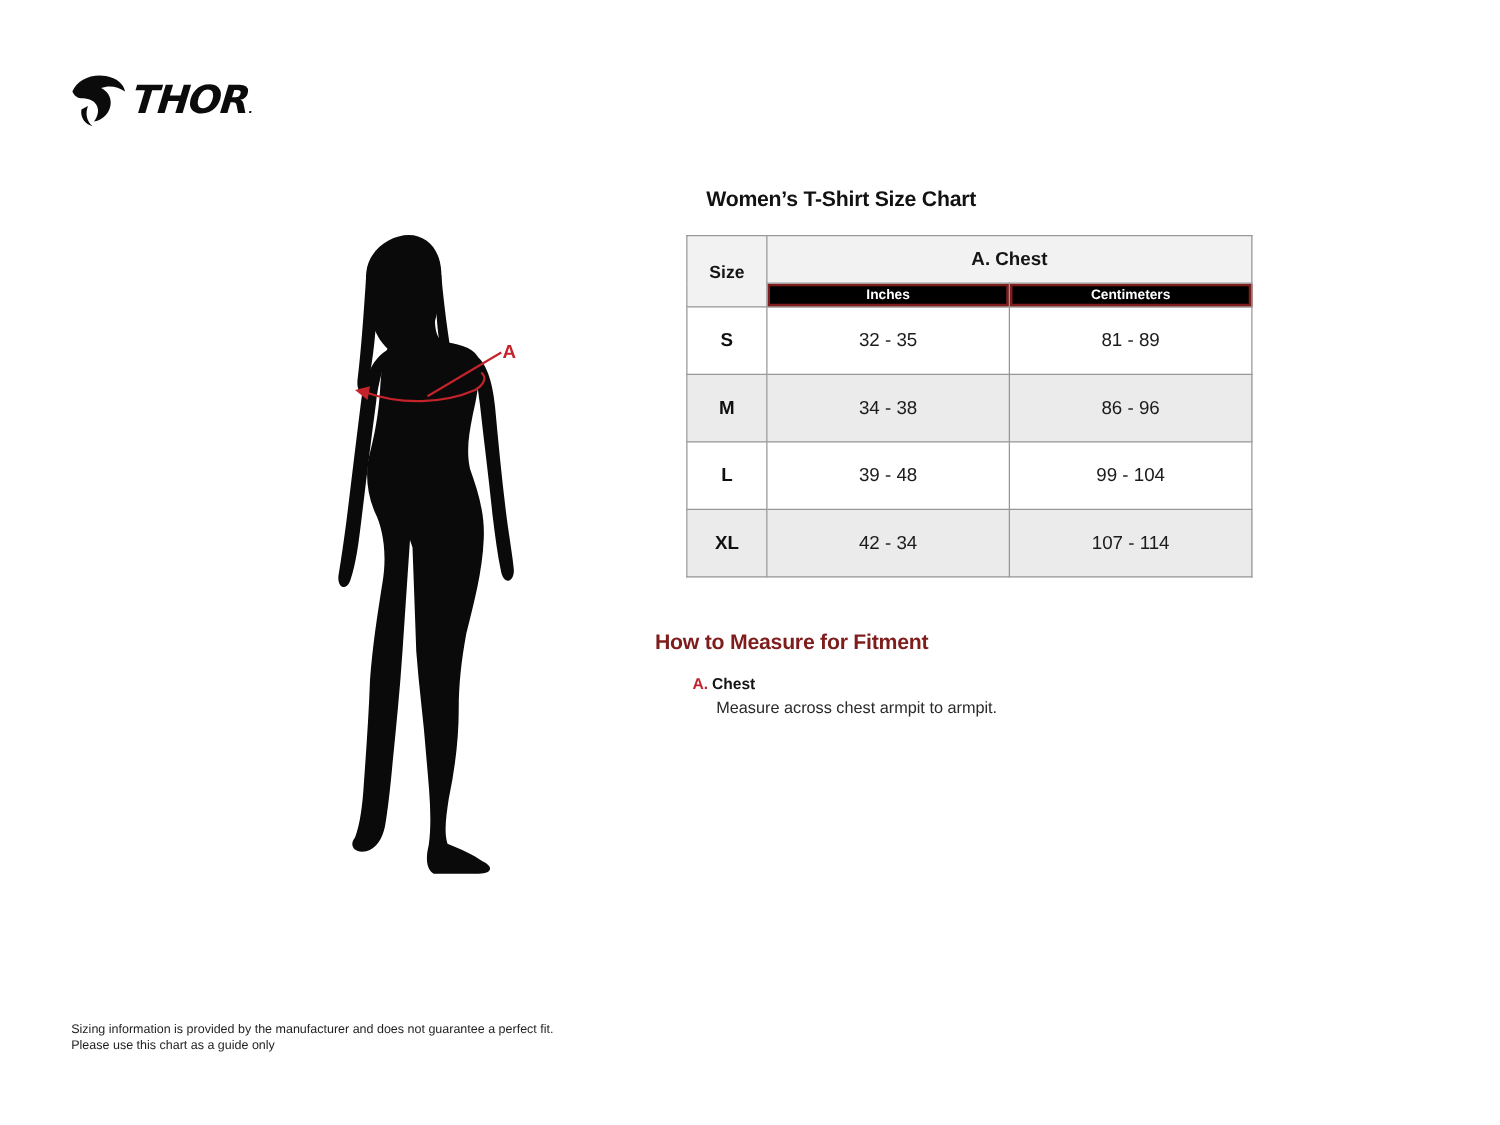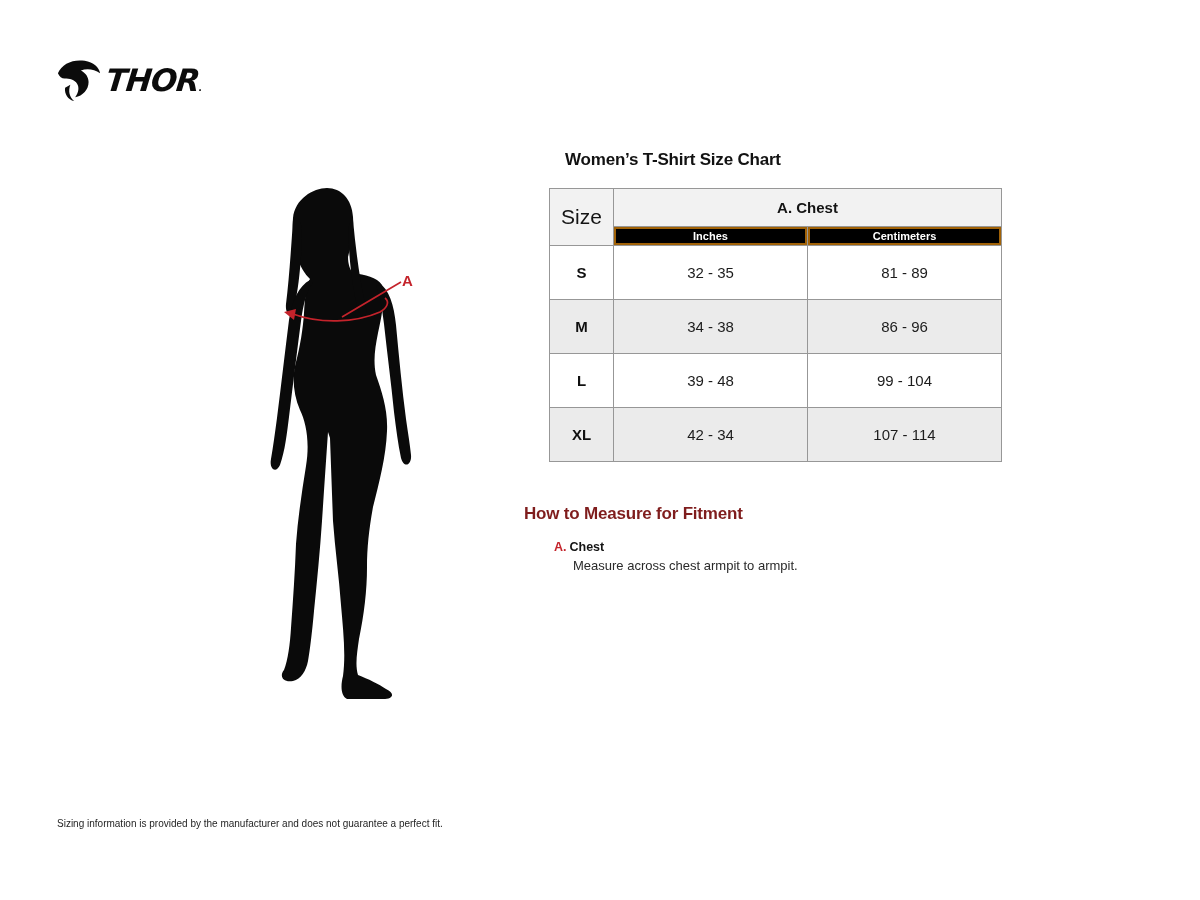--- a/index.html
+++ b/index.html
@@ -43,28 +43,28 @@
   }
   .size-table th, .size-table td {
     border: 1px solid #979797;
     text-align: center;
     vertical-align: middle;
     font-family: "Liberation Sans", sans-serif;
   }
   .col-size { width: 64px; }
   .col-unit { width: 194px; }
   .cell-size-header {
-    background: #f2f2f2; font-size: 21px; font-weight: normal; color: #141414;
+    background: #f2f2f2; font-size: 14px; font-weight: bold; color: #141414;
     height: 56px;
   }
   .cell-group-header {
     background: #f2f2f2; font-size: 15px; font-weight: bold; color: #141414;
     height: 38px;
   }
-  .bar-row td { height: 18px; background: #a16207; padding: 2px 2px; border-top: none; }
+  .bar-row td { height: 18px; background: #7f1d1d; padding: 2px 2px; border-top: none; }
   .unit-bar {
     background: #000000; color: #ffffff;
     font-size: 11px; font-weight: bold;
     line-height: 14px; height: 14px;
     text-align: center;
   }
   .data-row td { height: 54px; font-size: 15px; color: #1c1c1c; }
   .data-row .cell-size { font-weight: bold; color: #101010; }
   .data-row.alt td { background: #ebebeb; }
   .data-row.plain td { background: #ffffff; }
@@ -208,13 +208,14 @@
   </table>
 
 <div class="measure-title">How to Measure for Fitment</div>
 <div class="measure-item-label">
   <span class="measure-key">A.</span><span>Chest</span>
 </div>
 <div class="measure-desc">Measure across chest armpit to armpit.</div>
 
 <div class="footer">
   <div>Sizing information is provided by the manufacturer and does not guarantee a perfect fit.</div>
+  <div>Please use this chart as a guide only</div>
 </div>
 
 </body></html>

